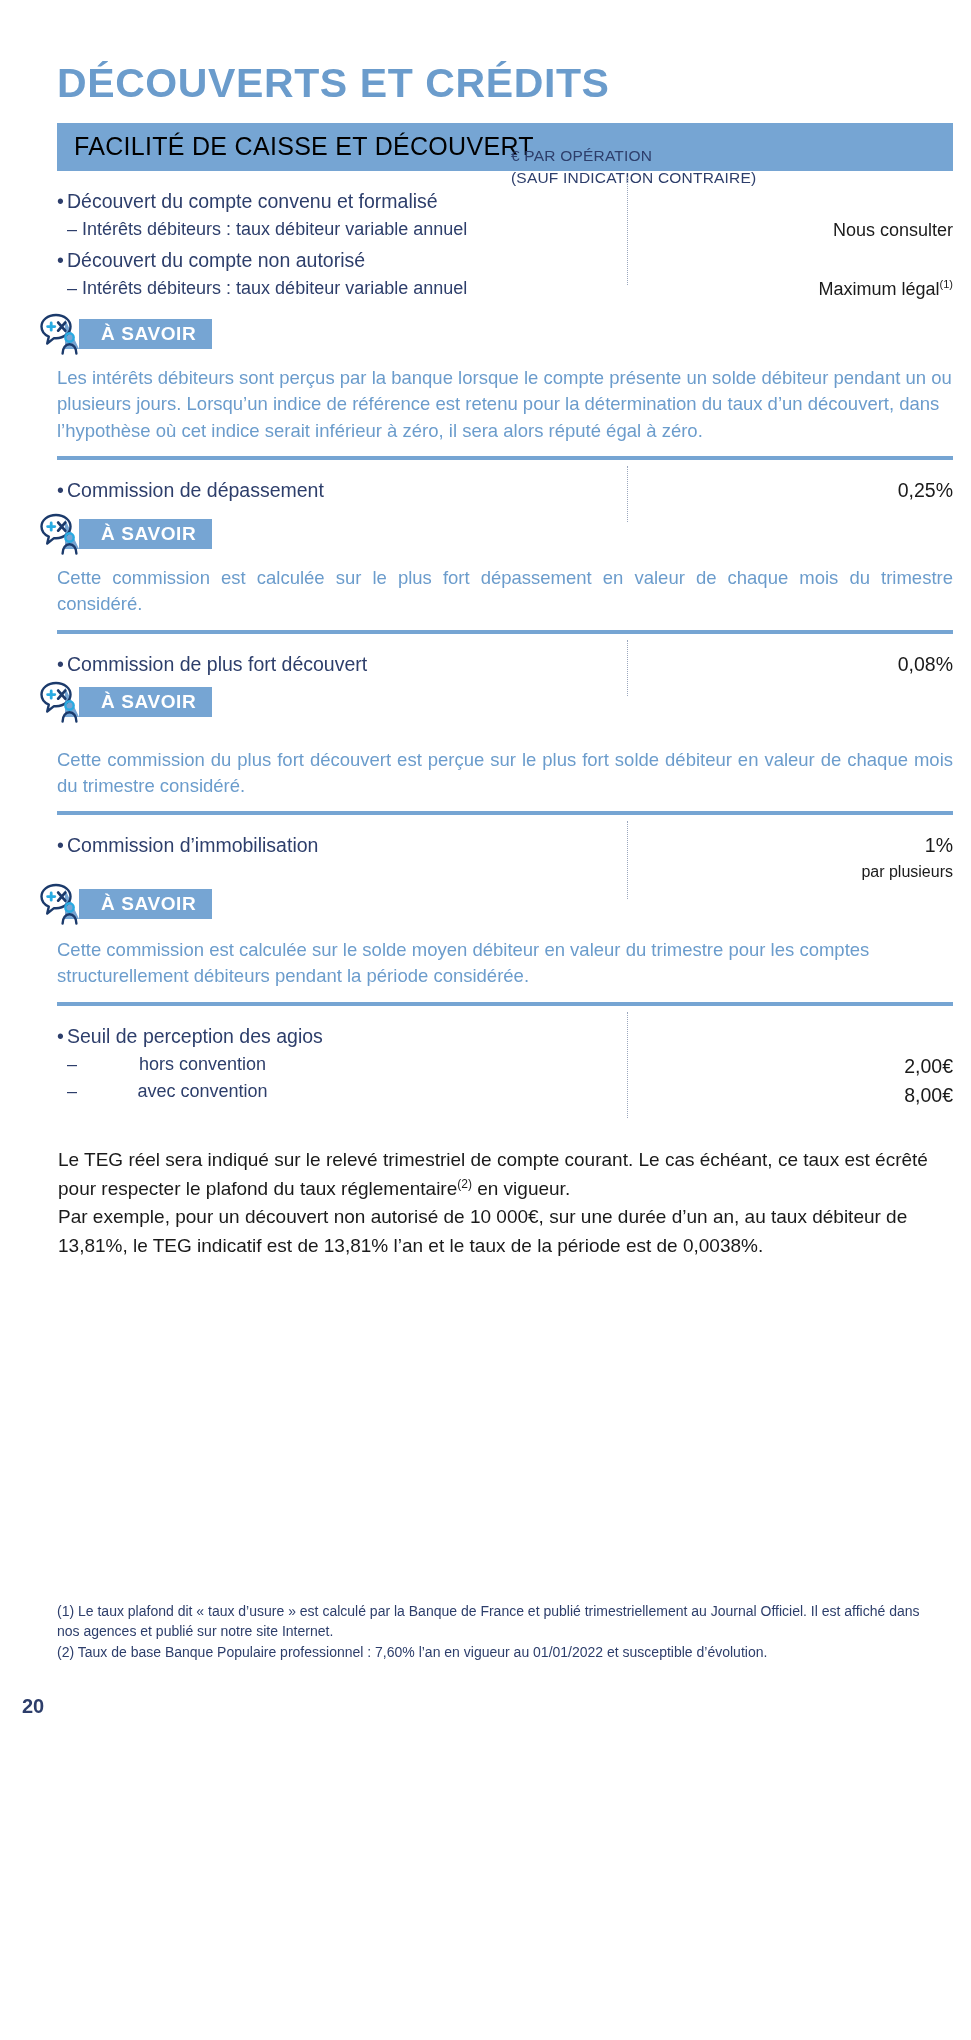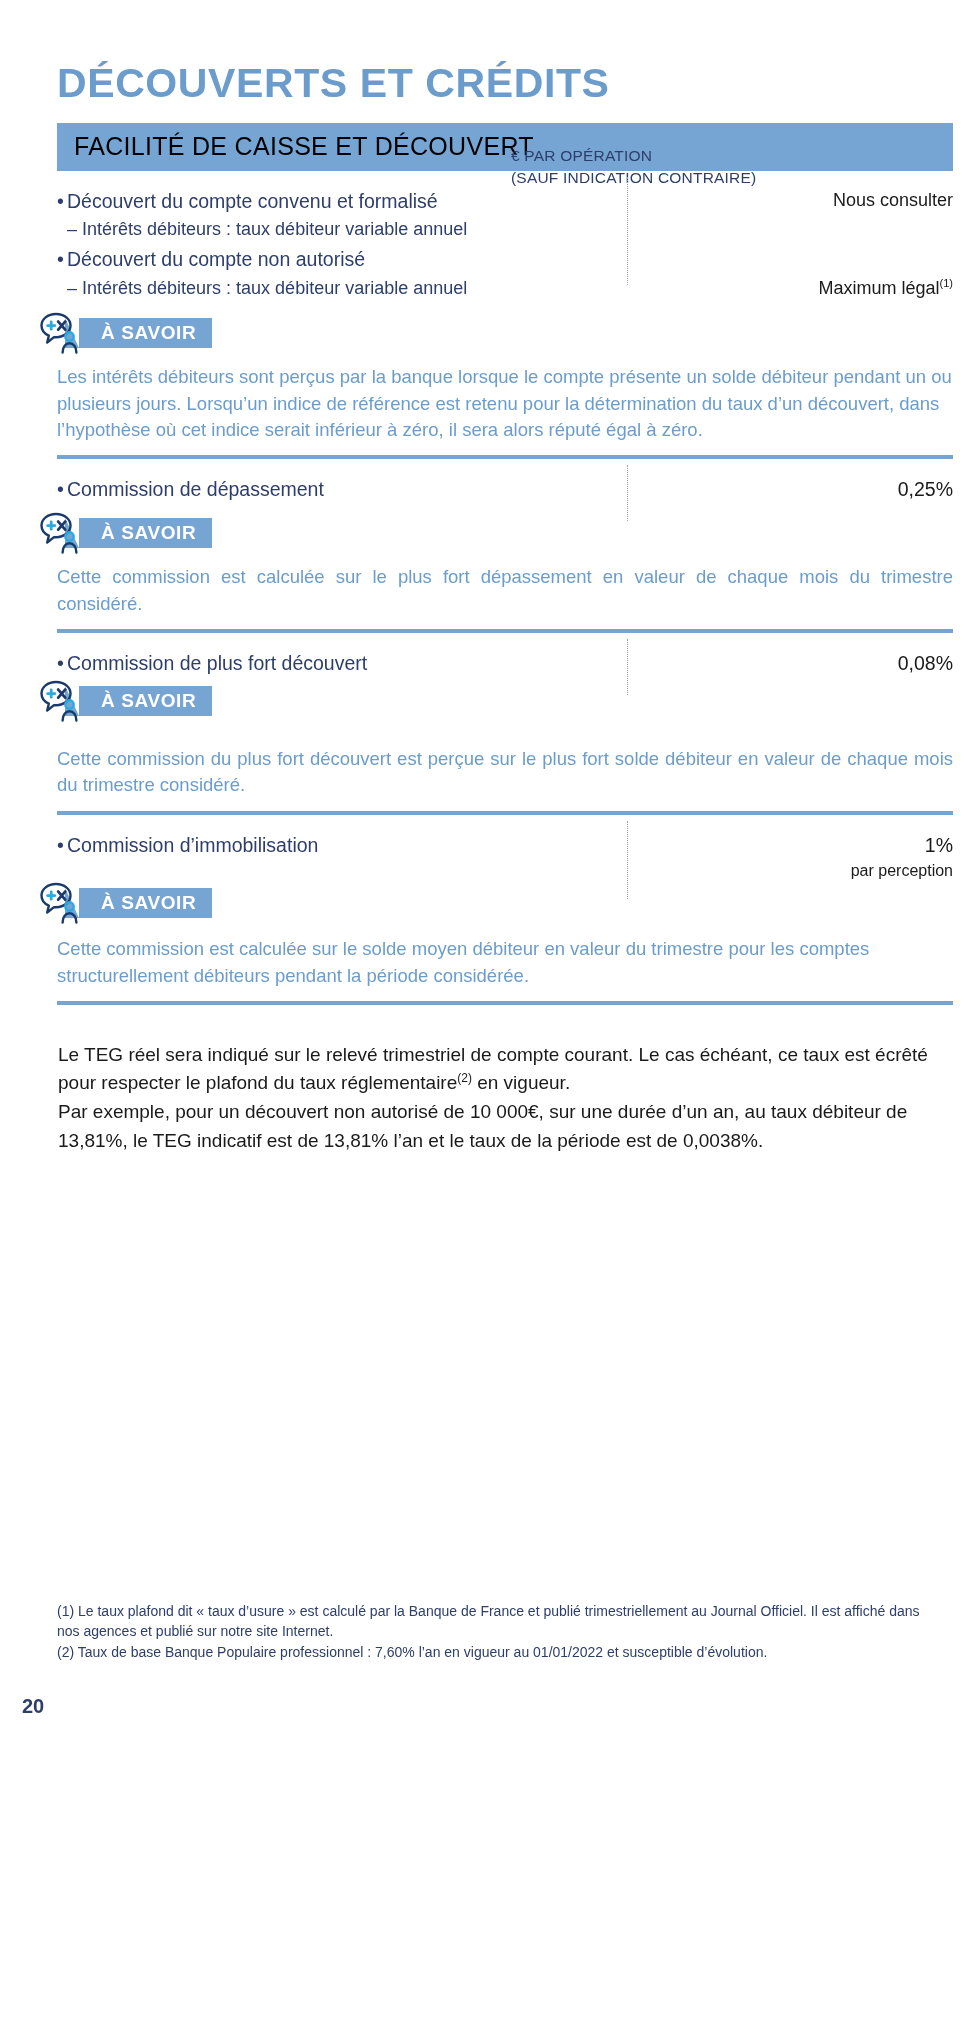--- a/index.html
+++ b/index.html
@@ -265,21 +265,21 @@
 
     <div class="block" style="position:relative;">
       <div class="dotline" style="top:6px;height:108px;"></div>
 
       <div class="row">
         <div class="row-label">
           <div class="bullet">Découvert du compte convenu et formalisé</div>
           <div class="dash">Intérêts débiteurs : taux débiteur variable annuel</div>
         </div>
         <div class="row-value">
-          <div class="value" style="">Nous consulter</div>
+          <div class="value" style="margin-top:30px;">Nous consulter</div>
         </div>
       </div>
 
       <div class="row" style="margin-top:2px;">
         <div class="row-label">
           <div class="bullet">Découvert du compte non autorisé</div>
           <div class="dash">Intérêts débiteurs : taux débiteur variable annuel</div>
         </div>
         <div class="row-value">
           <div class="value" style="margin-top:30px;"><span>Maximum légal</span><sup>(1)</sup></div>
@@ -363,41 +363,56 @@
 
     <div class="block" style="position:relative;">
       <div class="dotline" style="top:6px;height:78px;"></div>
 
       <div class="row">
         <div class="row-label">
           <div class="bullet">Commission d’immobilisation</div>
         </div>
         <div class="row-value">
           <div class="value big">1%</div>
-          <div class="value-sub">par perception</div>
+          <div class="value-sub">par plusieurs</div>
         </div>
       </div>
 
       <div class="savoir" style="margin-top:-2px;">
         <div class="savoir-icon">
           <svg width="46" height="44" viewBox="0 0 46 44" xmlns="http://www.w3.org/2000/svg">
             <path d="M17 3 C8.7 3 2.5 8.2 2.5 14.6 C2.5 19 5.4 22.8 9.8 24.7 L8.2 31.5 L15 26.1 C15.7 26.2 16.3 26.2 17 26.2 C25.3 26.2 31.5 21 31.5 14.6 C31.5 8.2 25.3 3 17 3 Z" fill="none" stroke="#1b3a6b" stroke-width="2.4" stroke-linejoin="round"></path>
             <path d="M8.6 14.6 h7.2 M12.2 11 v7.2" stroke="#29abe2" stroke-width="2.8" stroke-linecap="round"></path>
             <path d="M19.2 10.6 L26.2 18.6 M26.2 10.6 L19.2 18.6" stroke="#1b3a6b" stroke-width="2.8" stroke-linecap="round"></path>
             <circle cx="30.5" cy="25.5" r="4.2" fill="none" stroke="#29abe2" stroke-width="2.4"></circle>
             <path d="M23.6 41.5 C23.6 35.6 26.7 32.2 30.5 32.2 C34.3 32.2 37.4 35.6 37.4 41.5" fill="none" stroke="#1b3a6b" stroke-width="2.4" stroke-linecap="round"></path>
           </svg>
         </div>
         <div class="savoir-banner">À SAVOIR</div>
       </div>
 
       <div class="note" style="margin-top:10px;">Cette commission est calculée sur le solde moyen débiteur en valeur du trimestre pour les comptes structurellement débiteurs pendant la période considérée.</div>
       <div class="divider"></div>
     </div>
 
+    <div class="block" style="position:relative;">
+      <div class="dotline" style="top:6px;height:106px;"></div>
+
+      <div class="row">
+        <div class="row-label">
+          <div class="bullet">Seuil de perception des agios</div>
+          <div class="dash">hors convention</div>
+          <div class="dash">avec convention</div>
+        </div>
+        <div class="row-value">
+          <div class="value big" style="margin-top:30px;">2,00€</div>
+          <div class="value big">8,00€</div>
+        </div>
+      </div>
+    </div>
 
     <div class="teg">
       <span>Le TEG réel sera indiqué sur le relevé trimestriel de compte courant. Le cas échéant, ce taux est écrêté pour respecter le plafond du taux réglementaire</span><sup>(2)</sup>
       <span>en vigueur.</span>
     </div>
     <div class="teg" style="margin-top:0;">Par exemple, pour un découvert non autorisé de 10 000€, sur une durée d’un an, au taux débiteur de 13,81%, le TEG indicatif est de 13,81% l’an et le taux de la période est de 0,0038%.</div>
 
   </div>
 
   <div class="footnotes">

